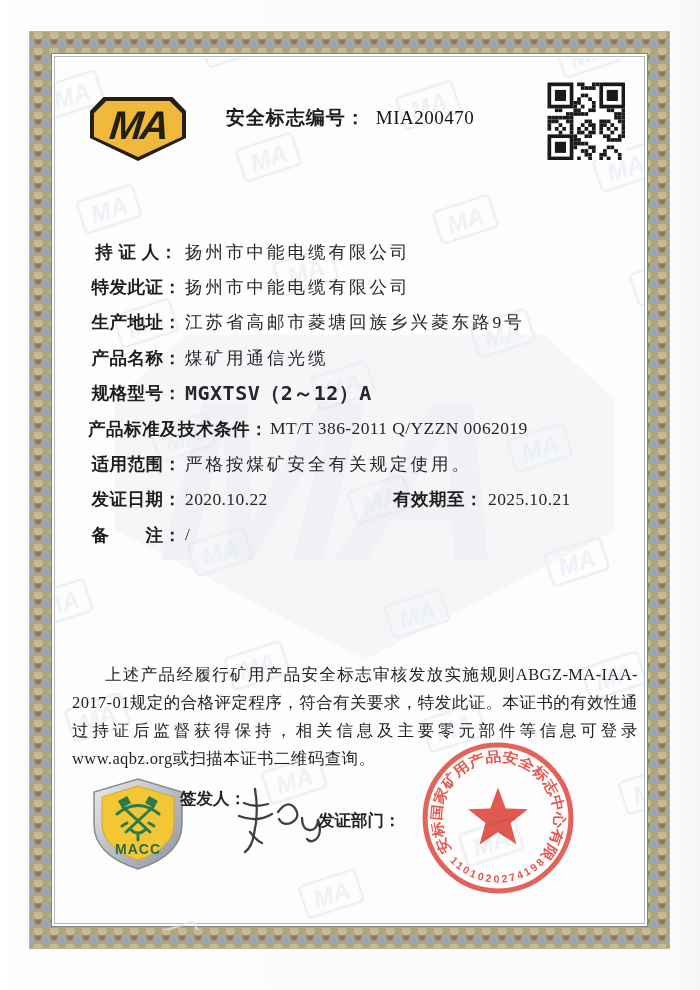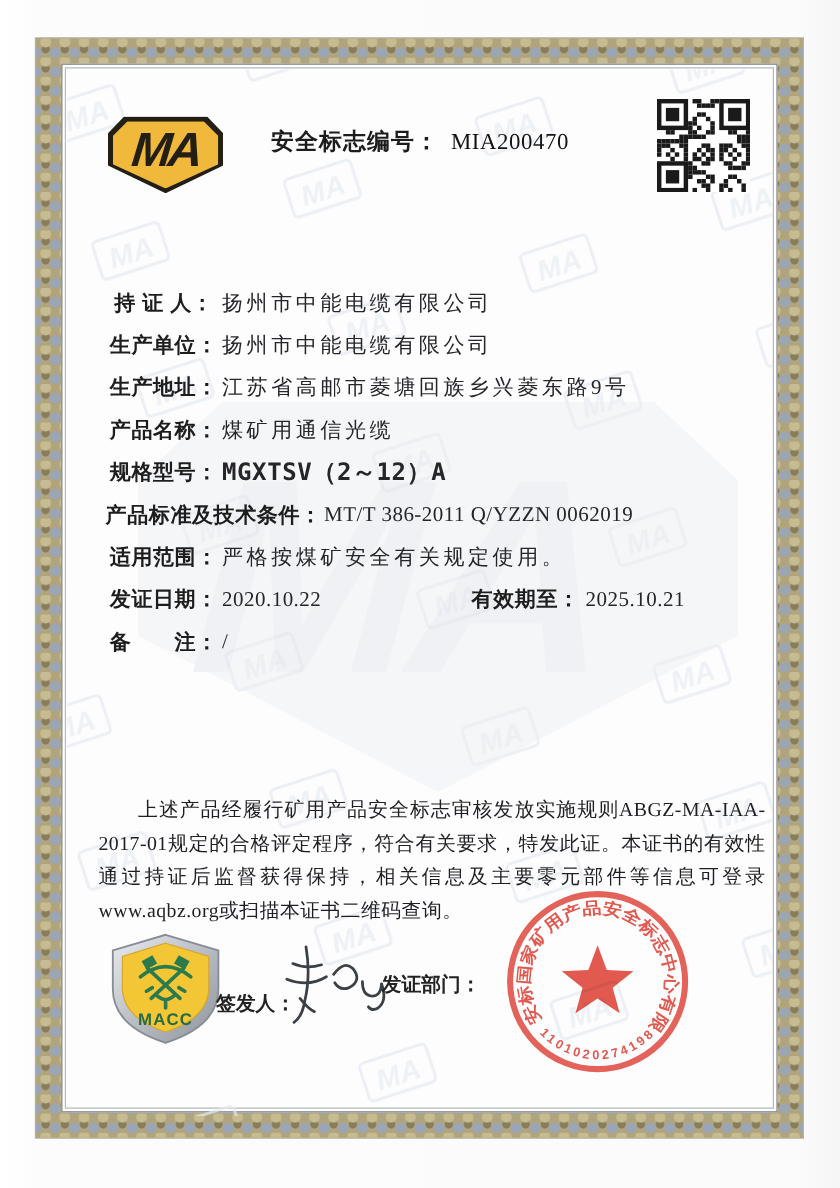--- a/index.html
+++ b/index.html
@@ -44,24 +44,24 @@
   .row{height:35.4px;display:flex;align-items:center;white-space:nowrap;}
   .lbl{font-family:"Liberation Sans",sans-serif;font-weight:bold;font-size:17.5px;
     width:97px;flex:none;color:#1d1d1d;letter-spacing:0.5px;text-align:center;}
   .row.wide .lbl{width:auto;margin-right:2px;}
   .val{font-size:17.5px;color:#26262a;letter-spacing:3px;}
   .val.latin{letter-spacing:0.4px;}
   .val.mono{font-family:"DejaVu Sans Mono",monospace;font-size:20px;font-weight:600;letter-spacing:0.5px;}
   .row .v1{width:203px;flex:none;}
   .row .l2{width:100px;flex:none;}
 
-  .statement{position:absolute;left:82px;right:62px;top:661px;font-size:16.5px;
+  .statement{position:absolute;left:72px;right:62px;top:661px;font-size:16.5px;
     line-height:1.7;text-align:justify;text-indent:2em;color:#1f1f23;letter-spacing:0.4px;}
 
-  .signer-label{position:absolute;left:180px;top:826px;font-size:16.5px;font-weight:bold;color:#222;}
+  .signer-label{position:absolute;left:180px;top:788px;font-size:16.5px;font-weight:bold;color:#222;}
   .dept-label{position:absolute;left:318px;top:810px;font-size:16.5px;font-weight:bold;color:#222;}
   .sig{position:absolute;left:228px;top:780px;}
   .macc{position:absolute;left:90px;top:777px;}
   .seal{position:absolute;left:419px;top:739px;mix-blend-mode:multiply;opacity:0.9;}
 </style>
 </head>
 <body>
 
 <div class="page">
 
@@ -235,21 +235,21 @@
         </g>
     </svg>
 
 
     <div class="fields">
       <div class="row">
         <span class="lbl">持 证 人：</span>
         <span class="val">扬州市中能电缆有限公司</span>
       </div>
       <div class="row">
-        <span class="lbl">生产单位：</span>
+        <span class="lbl">特发此证：</span>
         <span class="val">扬州市中能电缆有限公司</span>
       </div>
       <div class="row">
         <span class="lbl">生产地址：</span>
         <span class="val">江苏省高邮市菱塘回族乡兴菱东路9号</span>
       </div>
       <div class="row">
         <span class="lbl">产品名称：</span>
         <span class="val">煤矿用通信光缆</span>
       </div>

